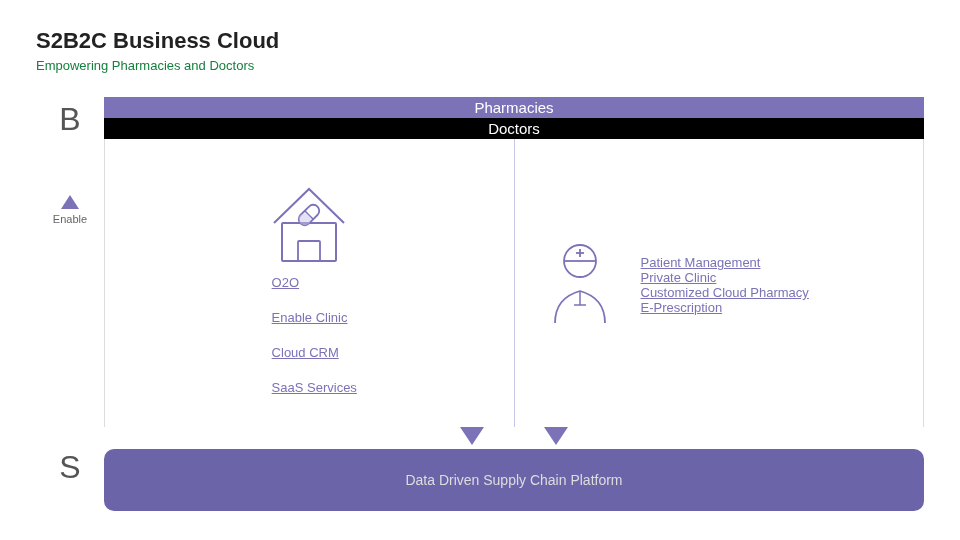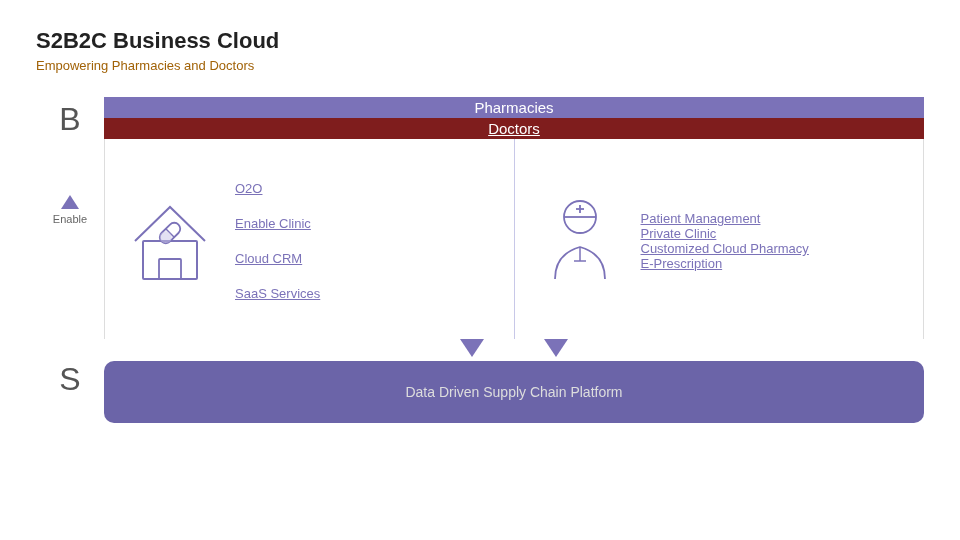--- a/index.html
+++ b/index.html
@@ -21,21 +21,21 @@
 
     .title {
       font-size: 22px;
       font-weight: 600;
       color: #222;
       margin-bottom: 4px;
     }
 
     .subtitle {
       font-size: 13px;
-      color: #a16207;
+      color: #15803d;
       margin-bottom: 24px;
     }
 
     .main-area {
       display: flex;
       flex-direction: row;
       align-items: stretch;
       position: relative;
     }
 
@@ -99,44 +99,43 @@
       display: flex;
       align-items: center;
       justify-content: center;
       color: #fff;
       font-size: 15px;
       font-weight: 400;
     }
 
     .header-doctors {
       flex: 1;
-      background: #7f1d1d;
+      background: #000000;
       display: flex;
       align-items: center;
       justify-content: center;
       color: #fff;
       font-size: 15px;
       font-weight: 400;
-      text-decoration: underline;
     }
 
     
     .middle-row {
       display: flex;
       flex-direction: row;
       flex: 1;
       min-height: 200px;
       border-left: 1px solid #ddd;
       border-right: 1px solid #ddd;
     }
 
     .pharmacy-section {
       flex: 1;
       display: flex;
-      flex-direction: row;
+      flex-direction: column;
       align-items: center;
       padding: 32px 10px;
       border-right: 1px solid #c8c8e8;
     }
 
     .pharmacy-icon {
       width: 110px;
       display: flex;
       align-items: center;
       justify-content: center;

